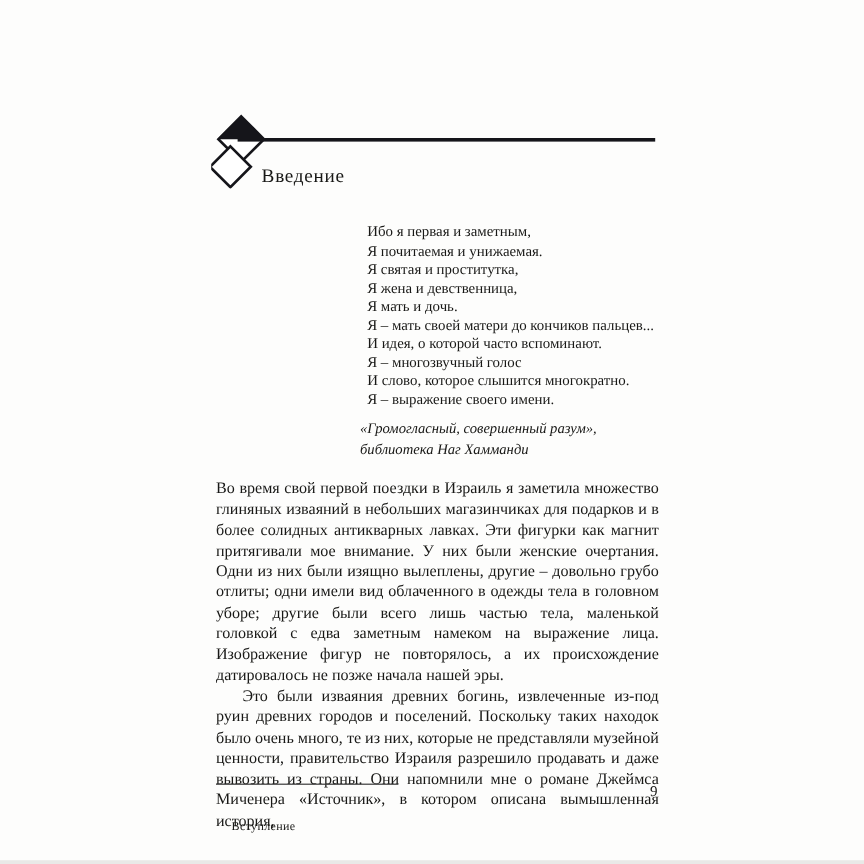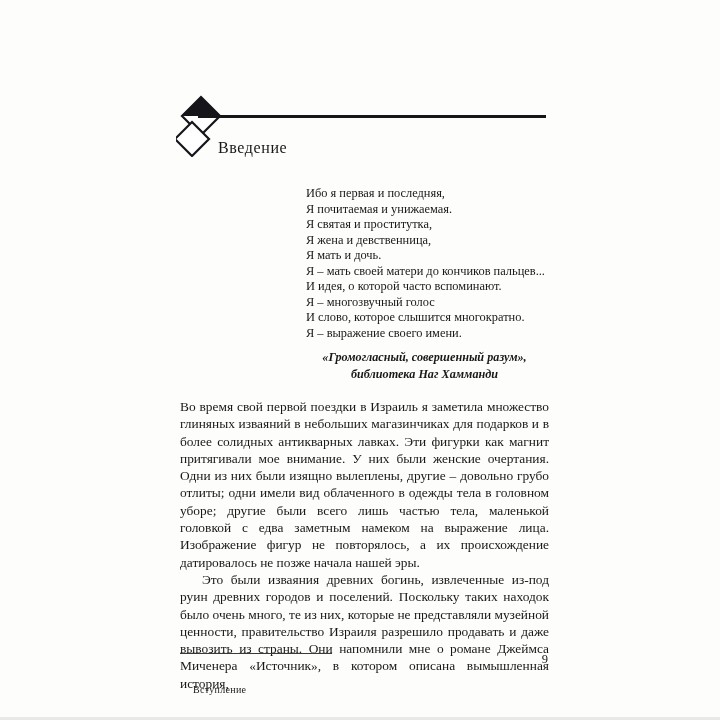--- a/index.html
+++ b/index.html
@@ -44,25 +44,24 @@
     top: 186px;
     font-size: 12.4px;
     line-height: 15.5px;
   }
   .epigraph div { white-space: nowrap; }
   .attribution {
     position: absolute;
     left: 300px;
     top: 349px;
     width: 249px;
-    text-align: center;
+    text-align: left;
     font-style: italic;
     font-size: 12.2px;
     line-height: 16.5px;
-    font-weight: bold;
   }
   .body-text {
     position: absolute;
     left: 180px;
     top: 398px;
     width: 369px;
     text-align: justify;
     font-size: 13.4px;
     line-height: 17.3px;
   }
@@ -104,21 +103,21 @@
       <polygon points="25,2 44,21 25,21 6,21" fill="#15151a"></polygon>
       <polygon points="16,27 33,44 16,61 -1,44" fill="#ffffff" stroke="#15151a" stroke-width="2.2"></polygon>
     </svg>
   </span>
 
   <div class="head-rule"></div>
 
   <h1 class="heading" style="margin:0;font-weight:400;">Введение</h1>
 
   <div class="epigraph">
-    <div>Ибо я первая и последняя,</div>
+    <div>Ибо я первая и заметным,</div>
     <div>Я почитаемая и унижаемая.</div>
     <div>Я святая и проститутка,</div>
     <div>Я жена и девственница,</div>
     <div>Я мать и дочь.</div>
     <div>Я – мать своей матери до кончиков пальцев...</div>
     <div>И идея, о которой часто вспоминают.</div>
     <div>Я – многозвучный голос</div>
     <div>И слово, которое слышится многократно.</div>
     <div>Я – выражение своего имени.</div>
   </div>

